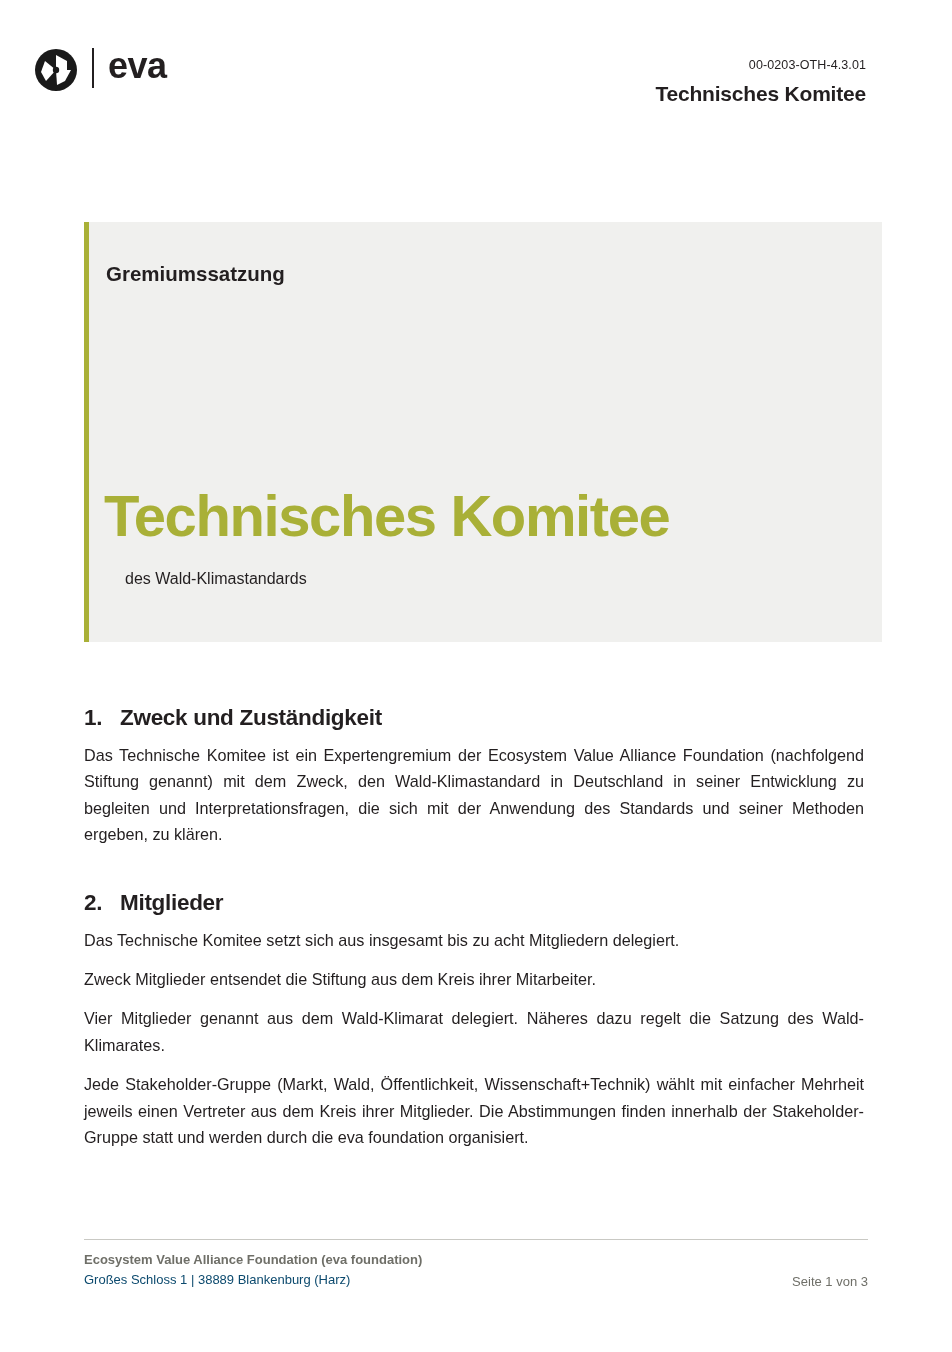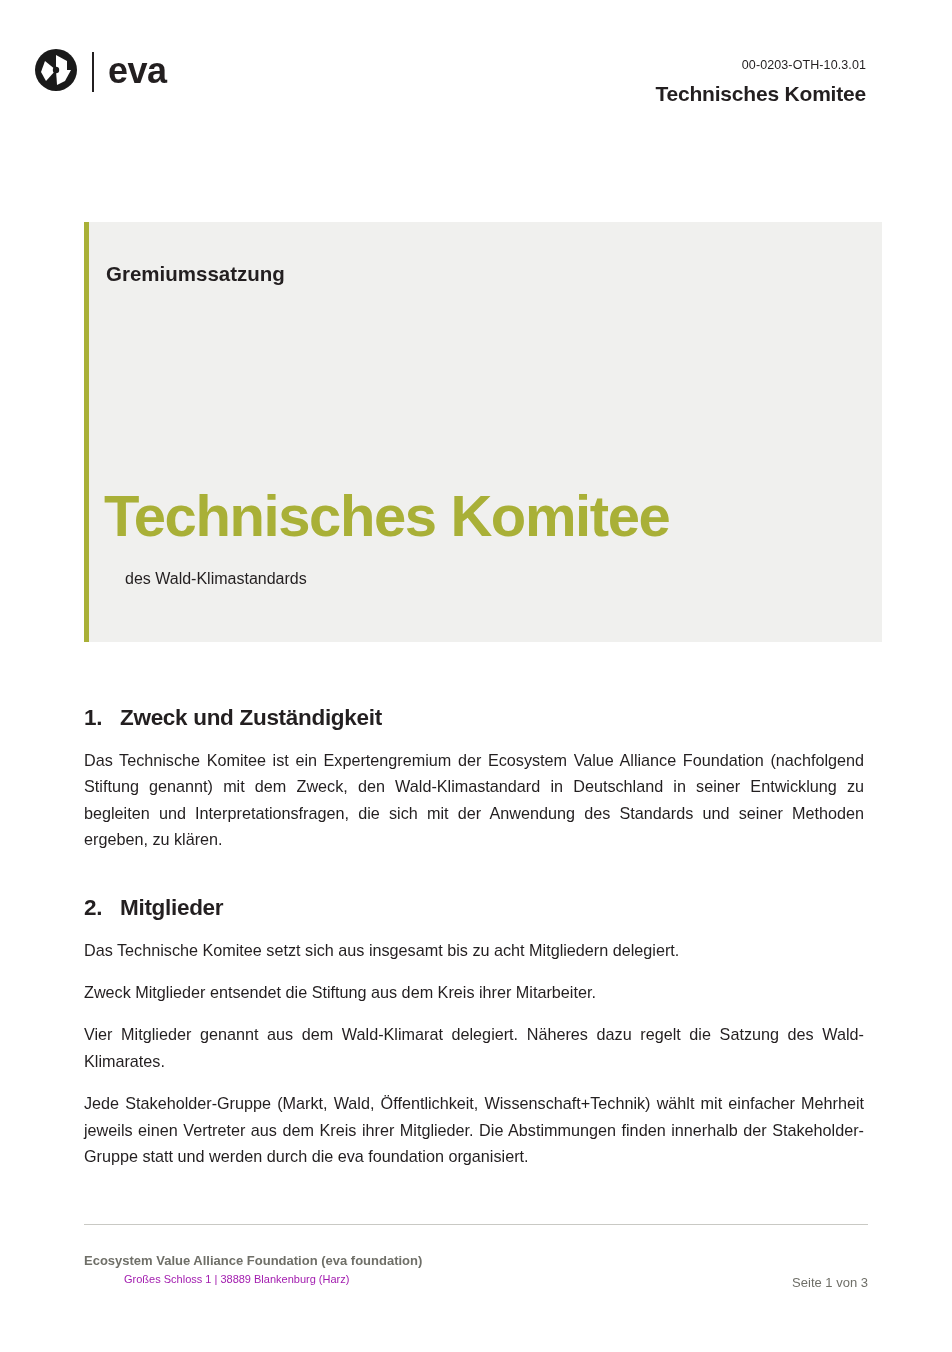--- a/index.html
+++ b/index.html
@@ -31,21 +31,21 @@
     right: 0;
     height: 120px;
     padding: 42px 86px 0 34px;
     box-sizing: border-box;
   }
   .logo {
     position: absolute;
     left: 34px;
     top: 48px;
     display: flex;
-    align-items: flex-end;
+    align-items: flex-start;
     gap: 14px;
   }
   .logo-mark {
     width: 44px;
     height: 44px;
     display: block;
   }
   .logo-divider {
     width: 2px;
     height: 40px;
@@ -146,56 +146,55 @@
     align-items: baseline;
   }
   h2.section-heading .num {
     display: inline-block;
     width: 36px;
     flex: 0 0 36px;
   }
   p.body-text {
     font-size: 16.2px;
     line-height: 1.63;
-    margin: 16px 0 13px 0;
+    margin: 0 0 13px 0;
     text-align: justify;
     color: #231f20;
   }
   p.body-text.last {
     margin-bottom: 0;
   }
   .section-gap {
     height: 36px;
   }
 
   
   .footer {
     position: absolute;
     left: 84px;
     right: 84px;
     bottom: 62px;
     border-top: 1px solid #c9c9c4;
-    padding-top: 26px;
+    padding-top: 10px;
   }
   .footer-inner {
     display: flex;
     justify-content: space-between;
     align-items: flex-start;
   }
   .footer-left-line1 {
     font-size: 13px;
     font-weight: 700;
     color: #6f6f68;
     line-height: 1.55;
   }
   .footer-left-line2 {
-    font-size: 11px;
-    color: #a21caf;
+    font-size: 13px;
+    color: #0c4a6e;
     line-height: 1.55;
-    margin-left: 40px;
   }
   .footer-right {
     font-size: 13px;
     color: #6f6f68;
     padding-top: 1px;
     margin-top: 23px;
   }
 </style>
 </head>
 <body>
@@ -210,21 +209,21 @@
           <path d="M22 7 L33 13 L33 22 L22 22 Z" fill="#ffffff"></path>
           <path d="M37 22 L31 33 L23 37 L22 22 Z" fill="#ffffff"></path>
           <path d="M11 13 L7 24 L12 33 L22 22 Z" fill="#ffffff"></path>
           <circle cx="22" cy="22" r="3.2" fill="#1a1a1a"></circle>
         </svg>
       </span>
       <span class="logo-divider"></span>
       <span class="logo-word">eva</span>
     </div>
     <div class="header-right">
-      <div class="doc-code">00-0203-OTH-10.3.01</div>
+      <div class="doc-code">00-0203-OTH-4.3.01</div>
       <div class="doc-header-title">Technisches Komitee</div>
     </div>
   </div>
 
   <div class="title-block">
     <span class="title-bar"></span>
     <div class="title-kicker">Gremiumssatzung</div>
     <div class="title-main">Technisches Komitee</div>
     <div class="title-sub">des Wald-Klimastandards</div>
   </div>

